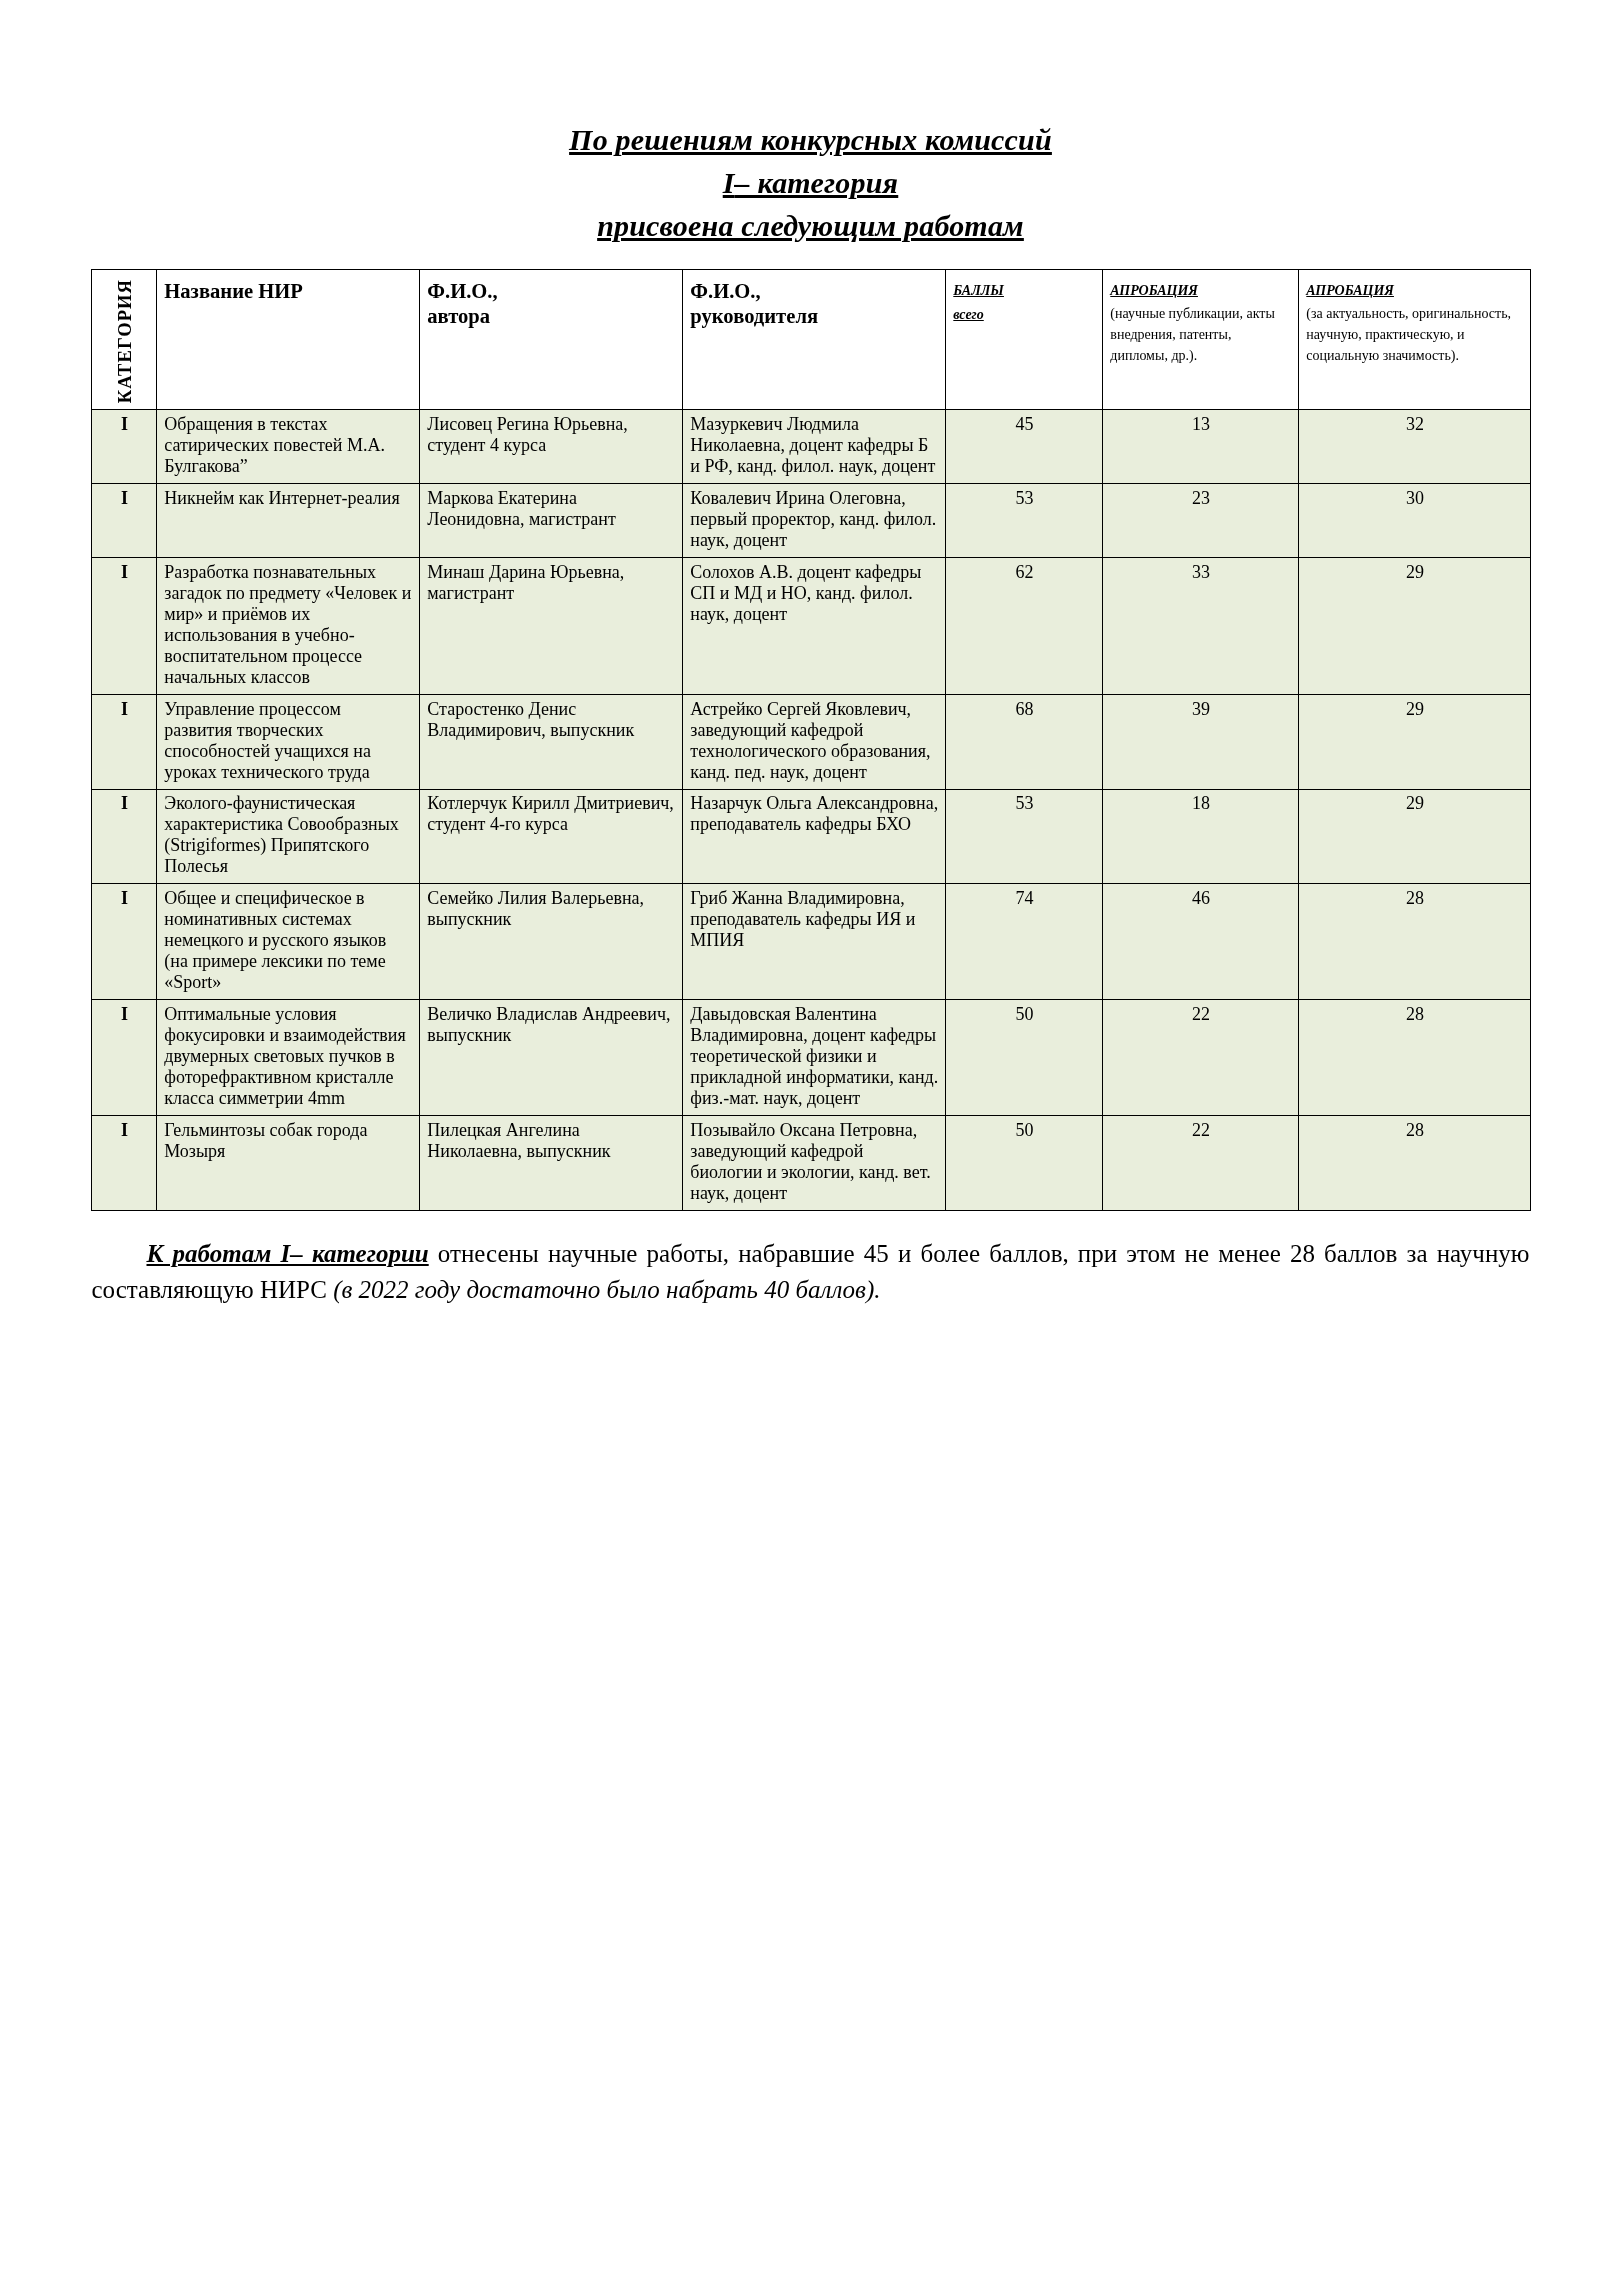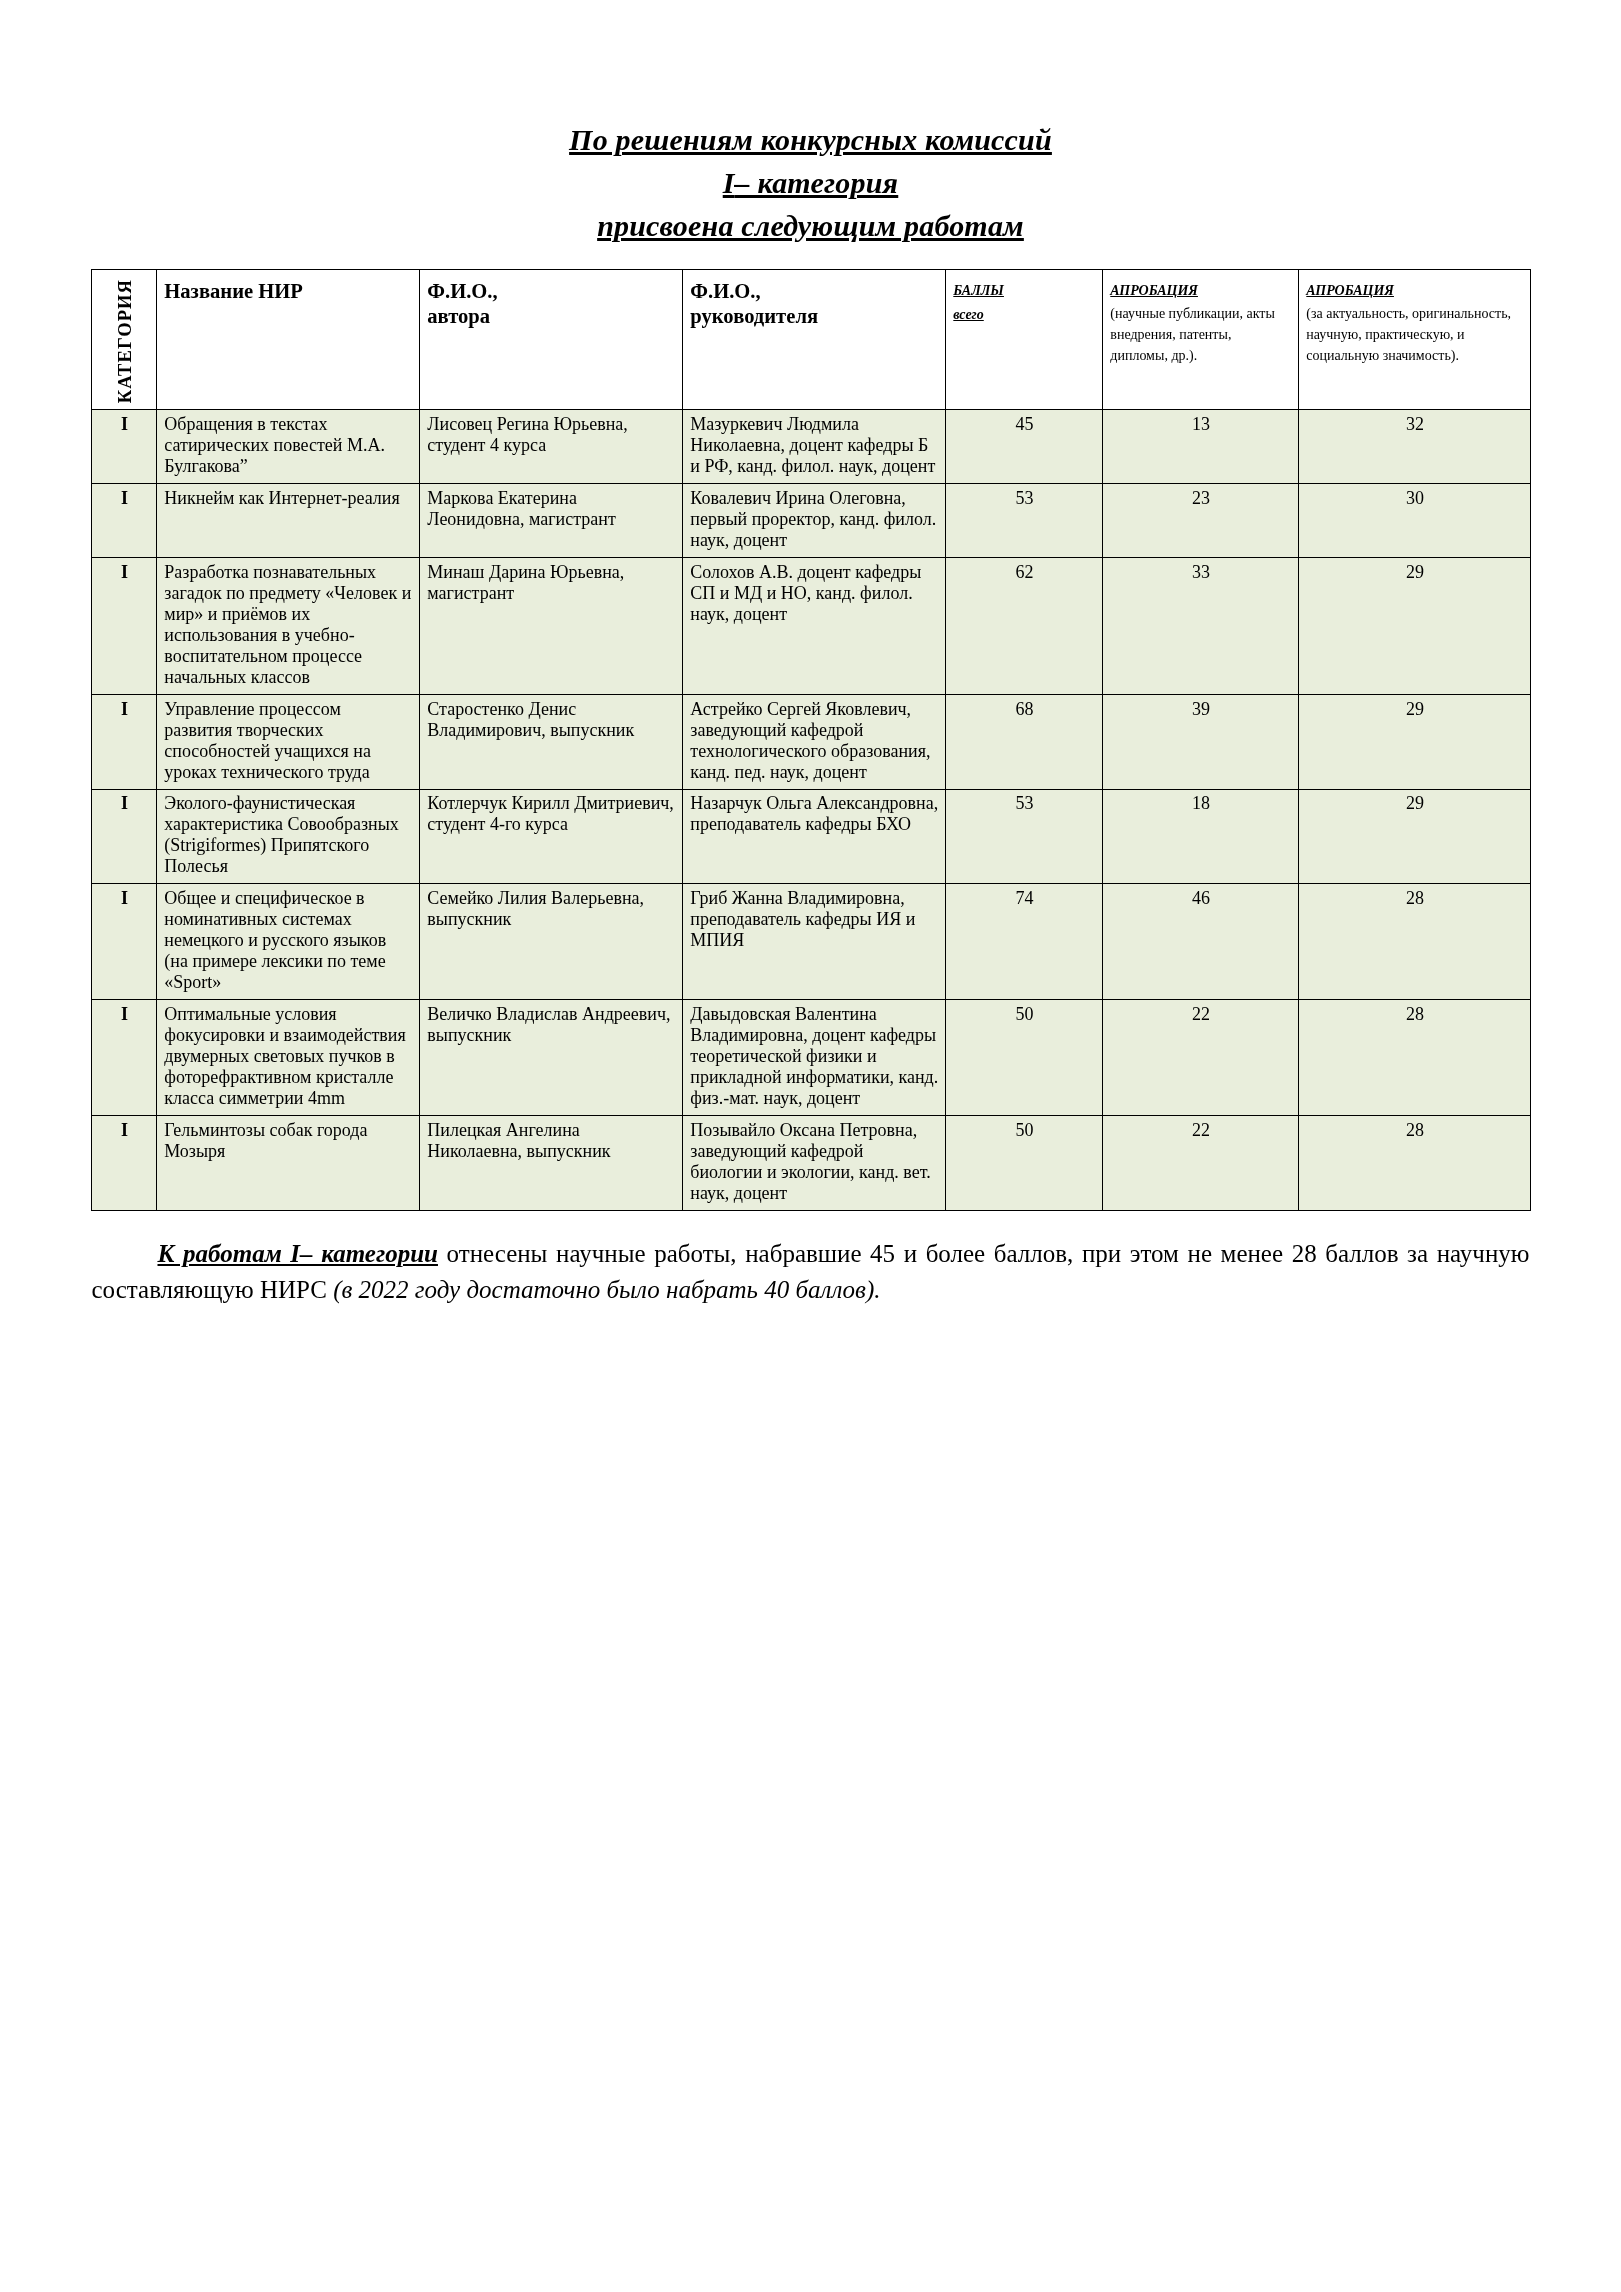--- a/index.html
+++ b/index.html
@@ -131,21 +131,20 @@
     margin: 25.5px auto 0 auto;
     font-size: 25px;
     line-height: 36px;
     text-align: justify;
     text-indent: 55px;
   }
   .footer-par b.ul {
     font-weight: bold;
     font-style: italic;
     text-decoration: underline;
-    margin-left: 11px;
   }
   .footer-par i {
     font-style: italic;
   }
 </style>
 </head>
 <body>
 
 <div class="page">
 

